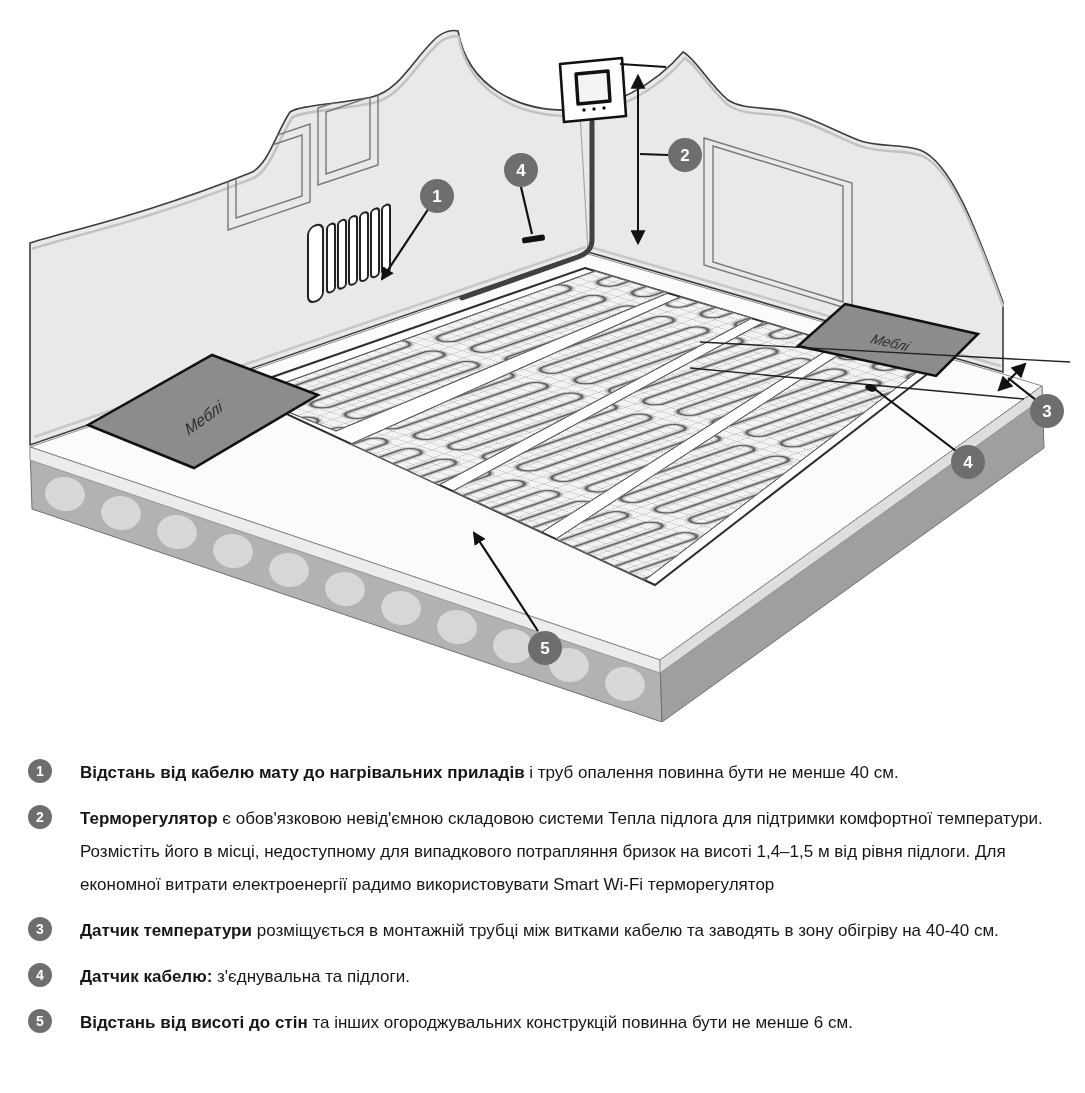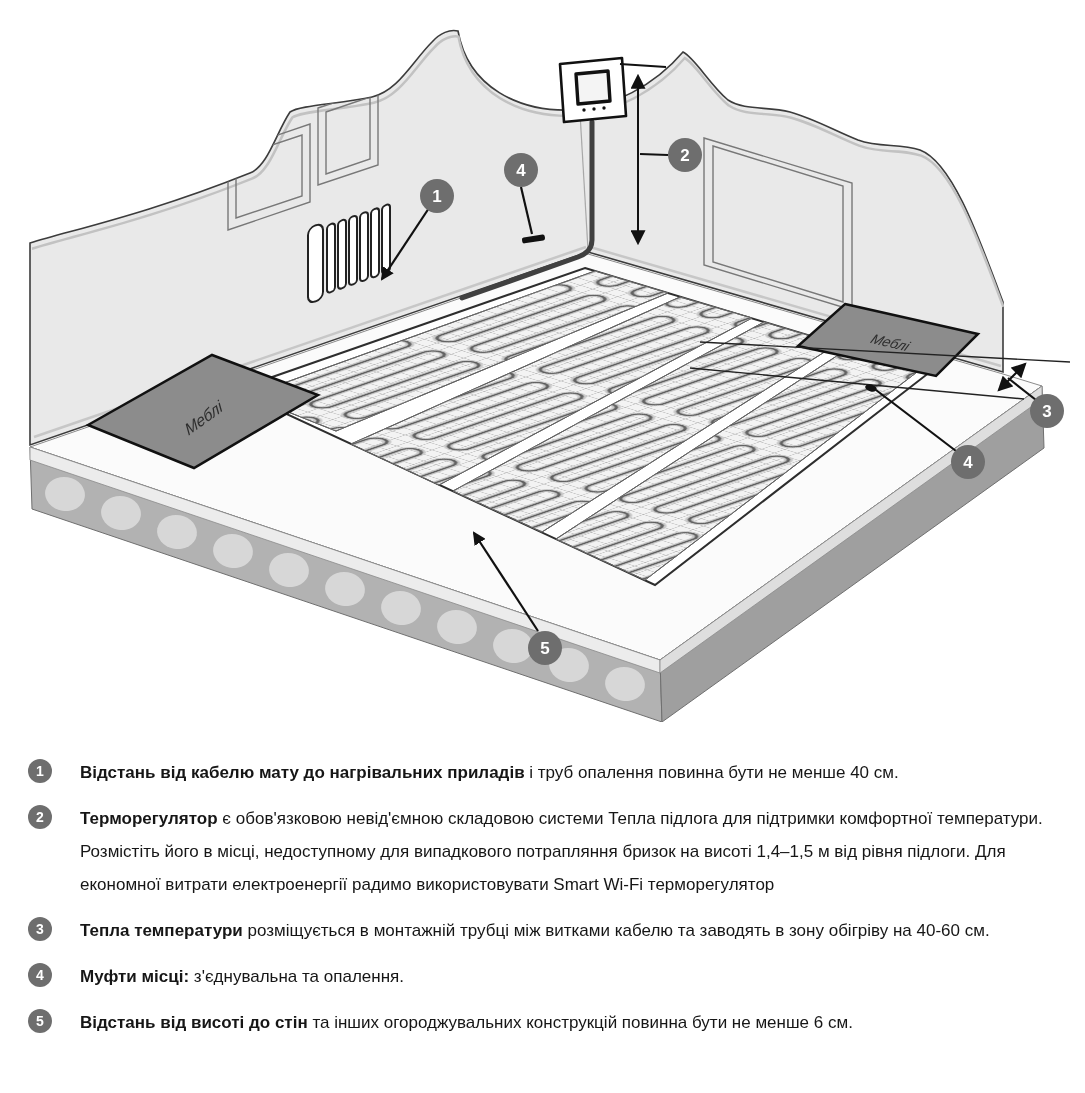--- a/index.html
+++ b/index.html
@@ -183,23 +183,23 @@
   <div class="legend-item">
     <div class="badge">1</div>
     <div class="ltext"><b>Відстань від кабелю мату до нагрівальних приладів</b><span> і труб опалення повинна бути не менше 40 см.</span></div>
   </div>
   <div class="legend-item">
     <div class="badge">2</div>
     <div class="ltext"><b>Терморегулятор</b><span> є обов'язковою невід'ємною складовою системи Тепла підлога для підтримки комфортної температури. Розмістіть його в місці, недоступному для випадкового потрапляння бризок на висоті 1,4–1,5 м від рівня підлоги. Для економної витрати електроенергії радимо використовувати Smart Wi-Fi терморегулятор</span></div>
   </div>
   <div class="legend-item">
     <div class="badge">3</div>
-    <div class="ltext"><b>Тепла температури</b><span> розміщується в монтажній трубці між витками кабелю та заводять в зону обігріву на 40-60 см.</span></div>
+    <div class="ltext"><b>Датчик температури</b><span> розміщується в монтажній трубці між витками кабелю та заводять в зону обігріву на 40-40 см.</span></div>
   </div>
   <div class="legend-item">
     <div class="badge">4</div>
-    <div class="ltext"><b>Муфти місці:</b><span> з'єднувальна та опалення.</span></div>
+    <div class="ltext"><b>Датчик кабелю:</b><span> з'єднувальна та підлоги.</span></div>
   </div>
   <div class="legend-item">
     <div class="badge">5</div>
     <div class="ltext"><b>Відстань від висоті до стін</b><span> та інших огороджувальних конструкцій повинна бути не менше 6 см.</span></div>
   </div>
 </div>
 
 </body></html>

